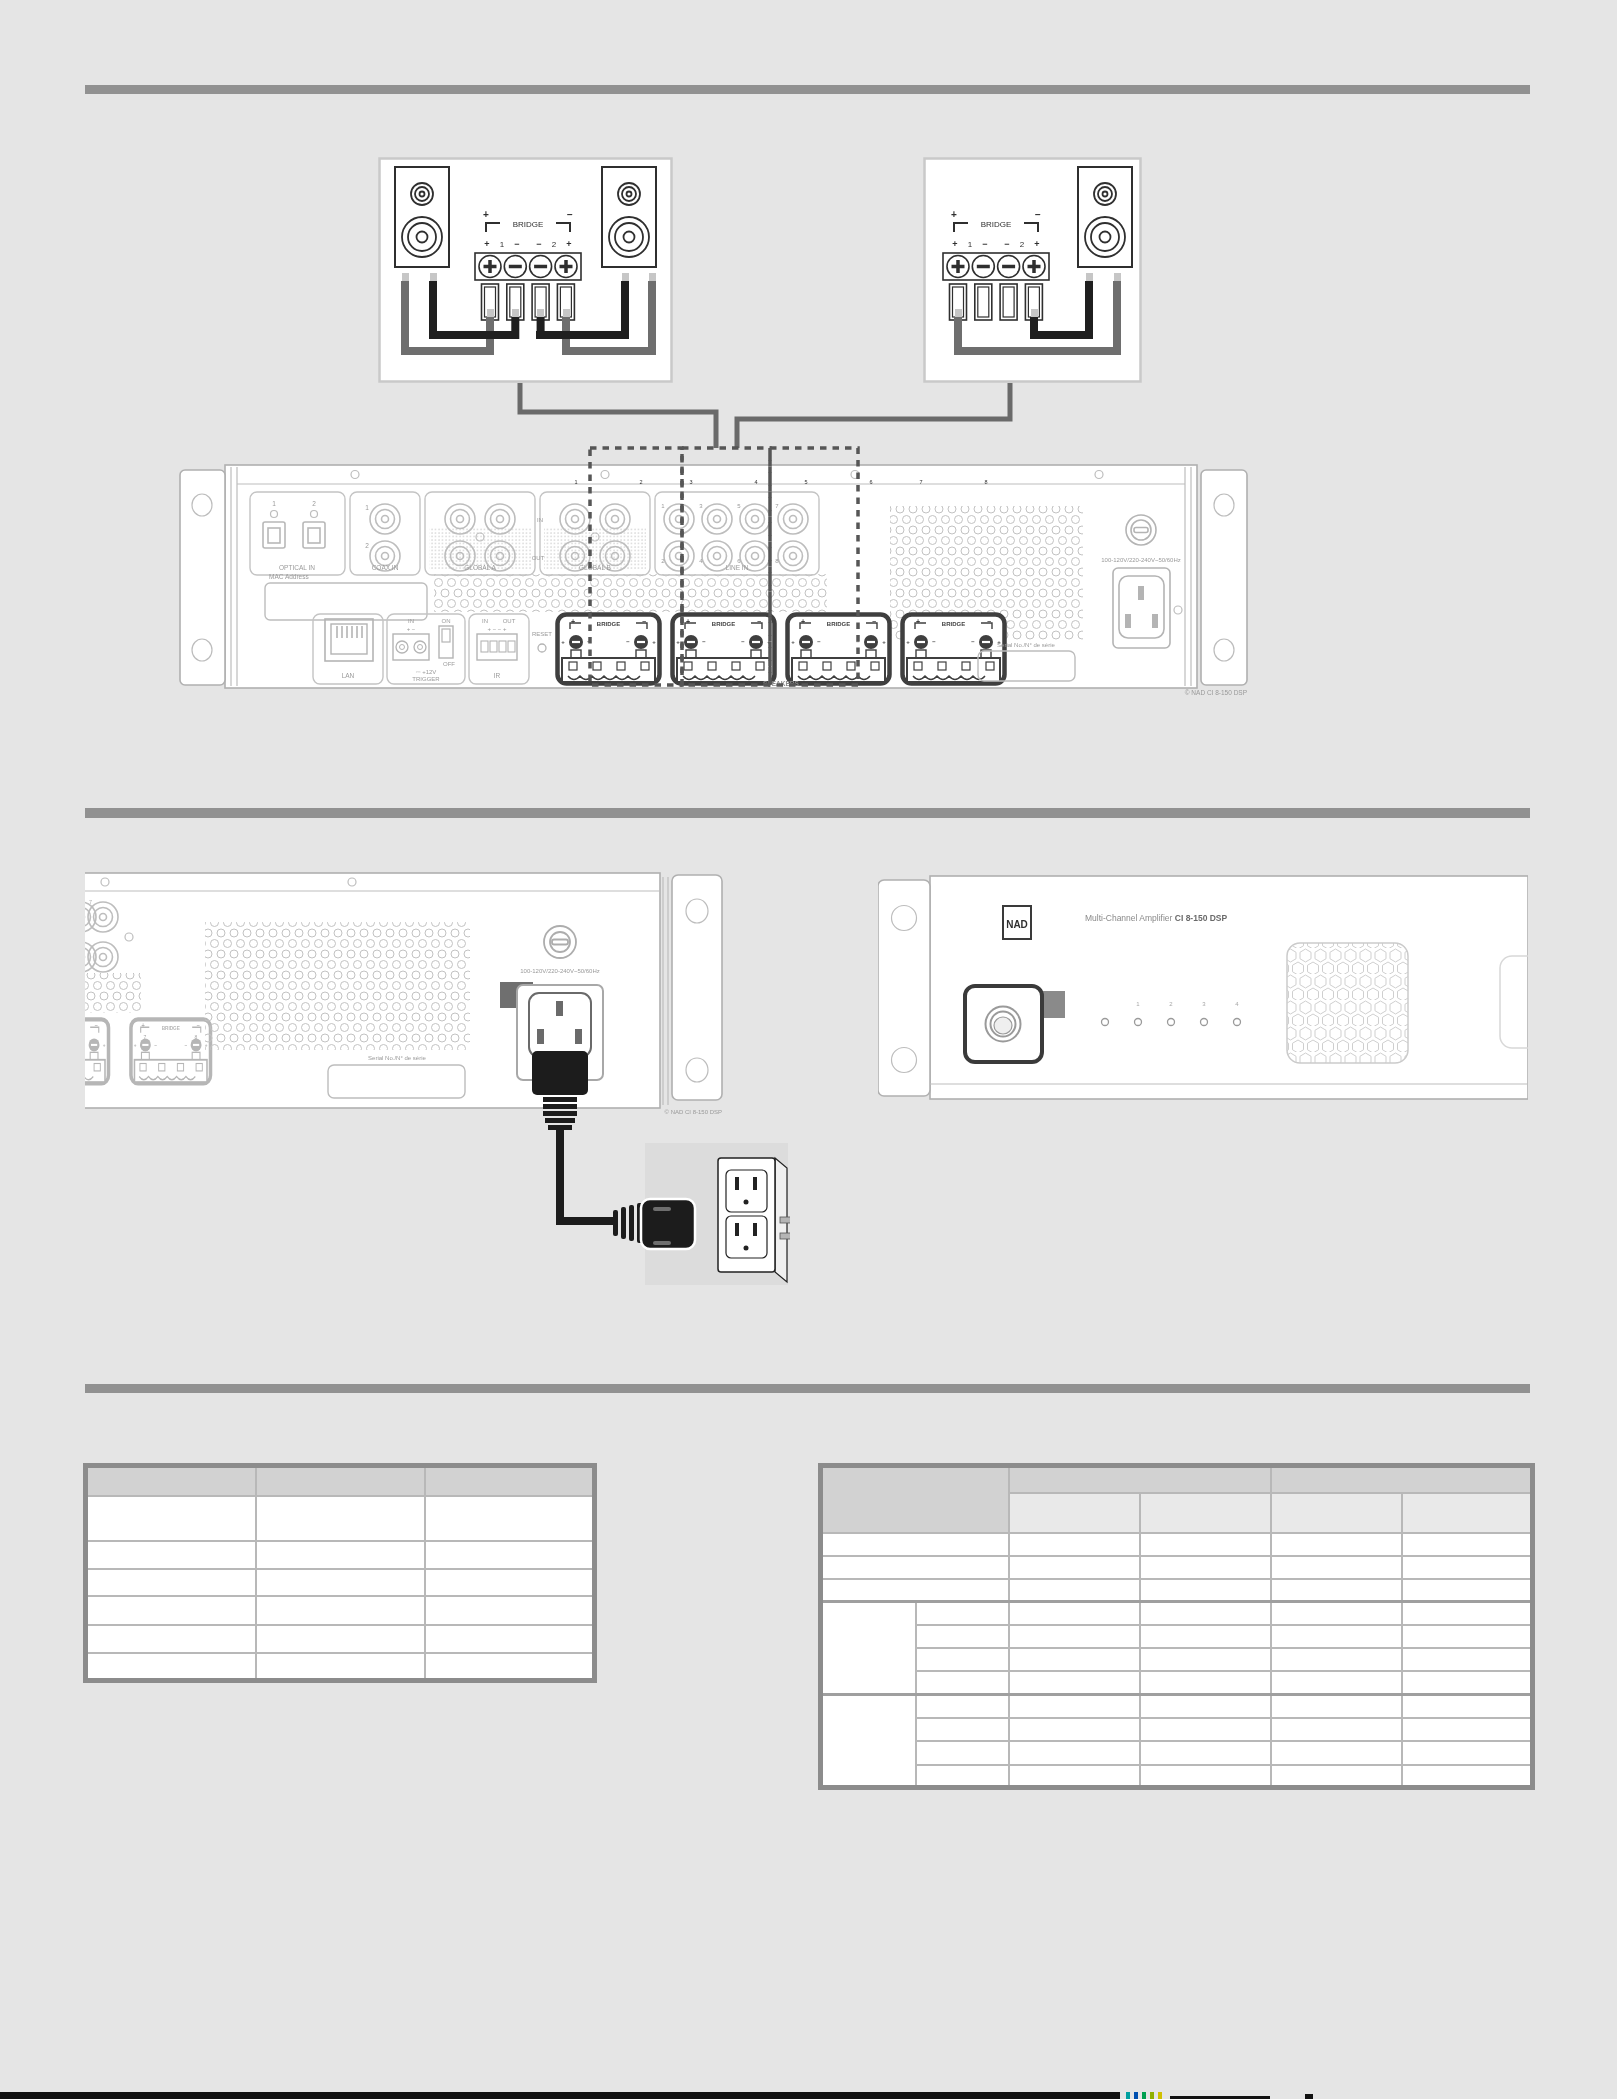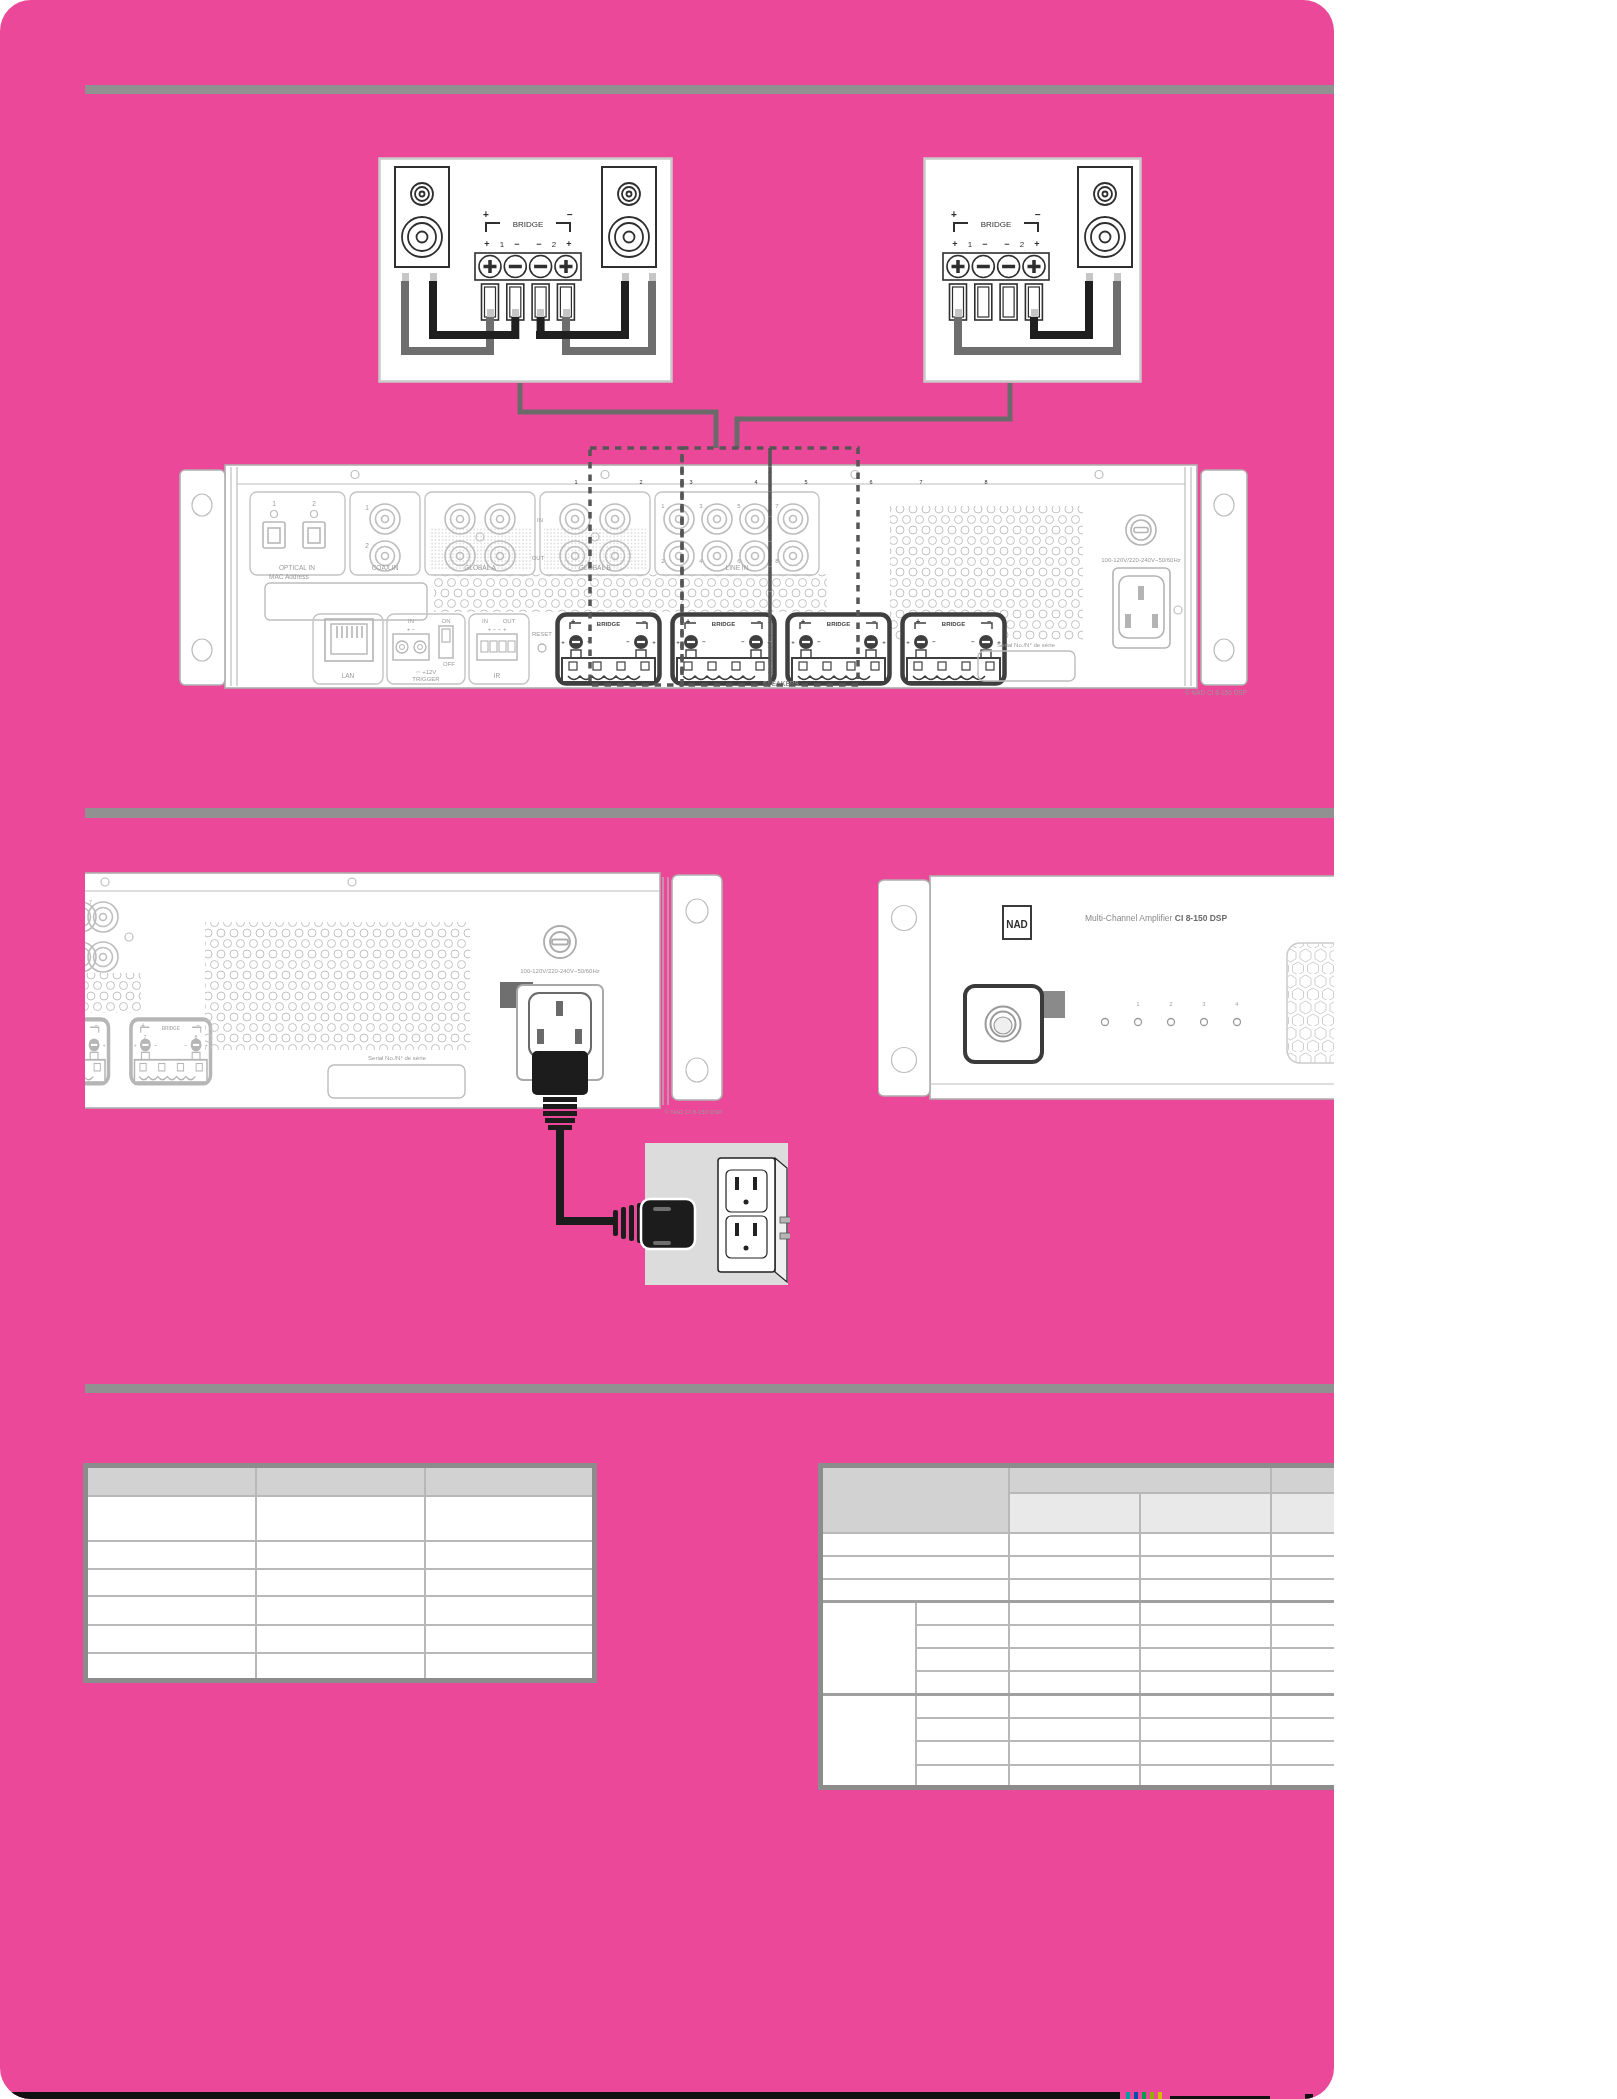--- a/index.html
+++ b/index.html
@@ -1,17 +1,17 @@
 <!DOCTYPE html>
 <html><head>
 <meta charset="utf-8">
 <style>
   html,body{margin:0;padding:0;background:#ffffff;}
-  .page{position:relative;width:1334px;height:2099px;background:#ec4899;overflow:hidden;
-        font-family:"Liberation Sans","DejaVu Sans",sans-serif;border-radius:31px;}
+  .page{position:relative;width:1617px;height:2099px;background:#e5e5e5;overflow:hidden;
+        font-family:"Liberation Sans","DejaVu Sans",sans-serif;}
   .abs{position:absolute;}
   .bar{position:absolute;left:85px;width:1445px;height:9px;background:#919191;}
   svg text{font-family:"Liberation Sans","DejaVu Sans",sans-serif;}
   table.spec{border-collapse:collapse;table-layout:fixed;border:5px solid #8c8c8c;background:#fff;}
   table.spec td{border:2px solid #b8b8b8;padding:0;font-size:8px;}
   td.hA{background:#d2d2d2;}
   td.h1{background:#d2d2d2;}
   td.h2{background:#e9e9e9;}
   tr.grp td{border-top:3px solid #9f9f9f;}
   .printbar{position:absolute;background:#111;}

